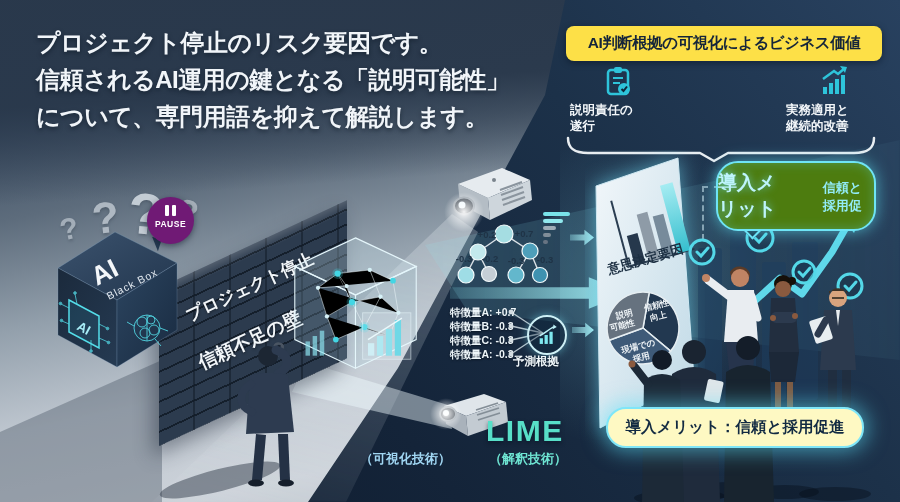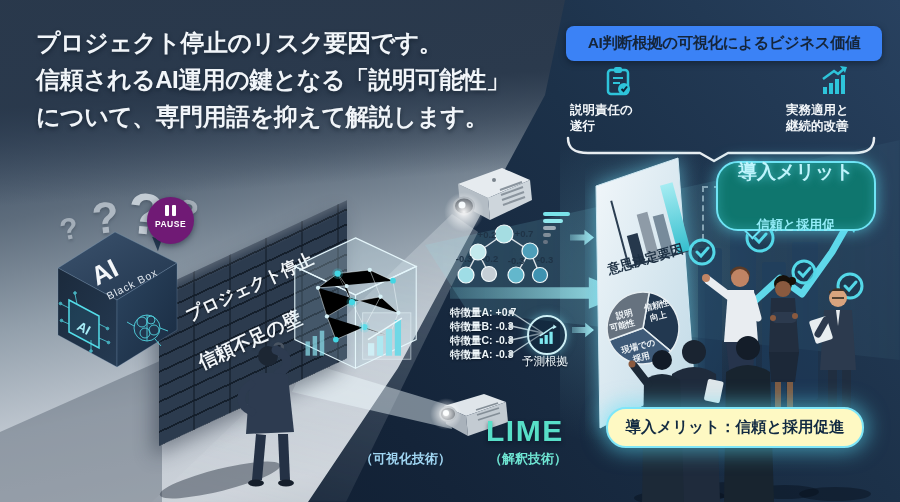--- a/index.html
+++ b/index.html
@@ -53,39 +53,39 @@
   .mb{position:absolute;height:4px;border-radius:2px;}
   .arr{position:absolute;background:linear-gradient(90deg,rgba(150,230,240,.35),#a5ecf3);
     clip-path:polygon(0 32%,60% 32%,60% 4%,100% 50%,60% 96%,60% 68%,0 68%);}
   .arr-big{position:absolute;background:linear-gradient(90deg,rgba(130,225,235,.18),rgba(160,237,244,.95));
     clip-path:polygon(0 34%,78% 34%,78% 6%,100% 50%,78% 94%,78% 66%,0 66%);}
   .feat{position:absolute;left:450px;font-size:10.5px;font-weight:700;color:#edf5f9;
     white-space:nowrap;text-shadow:0 1px 2px rgba(0,10,20,.6);}
   .pred-circle{position:absolute;left:527px;top:315px;width:36px;height:36px;border-radius:50%;
     border:2px solid #cdf0f6;background:rgba(12,40,60,.35);box-shadow:0 0 10px rgba(120,225,245,.5);
     display:flex;align-items:center;justify-content:center;}
-  .pred-label{position:absolute;left:513px;top:354px;width:64px;text-align:center;
-    font-size:11.5px;font-weight:400;color:#f0f7fa;text-shadow:0 1px 2px rgba(0,10,20,.6);}
+  .pred-label{position:absolute;left:513px;top:354px;width:64px;text-align:left;
+    font-size:11.5px;font-weight:700;color:#f0f7fa;text-shadow:0 1px 2px rgba(0,10,20,.6);}
   .method-name{position:absolute;font-size:30px;font-weight:800;letter-spacing:1.5px;
     text-shadow:0 2px 4px rgba(0,10,25,.5);}
   .method-desc{position:absolute;font-size:13px;font-weight:700;}
   
-  .bv-box{position:absolute;left:566px;top:26px;width:316px;height:35px;background:#3b82f6;
+  .bv-box{position:absolute;left:566px;top:26px;width:316px;height:35px;background:#fde047;
     border-radius:8px;display:flex;align-items:center;justify-content:center;
     font-size:15.5px;font-weight:800;color:#15253a;letter-spacing:-.5px;
     box-shadow:0 2px 6px rgba(5,15,30,.5);}
   .bv-col{position:absolute;top:62px;text-align:left;color:#f2f6f9;
     font-size:12.5px;font-weight:800;line-height:16px;}
   .bv-col .ic{height:36px;display:flex;align-items:flex-end;justify-content:center;margin-bottom:4px;}
   .dashes{position:absolute;left:702px;top:186px;width:16px;height:52px;
     border-left:2px dashed rgba(210,235,245,.55);border-top:2px dashed rgba(210,235,245,.55);}
   .bubble{position:absolute;left:716px;top:161px;width:156px;height:66px;border-radius:22px;
-    background:#0f766e;border:2.5px solid #6fe4f5;
+    background:#4d7c0f;border:2.5px solid #6fe4f5;
     box-shadow:0 0 16px rgba(95,225,245,.65),inset 0 0 12px rgba(95,225,245,.3);
-    display:flex;flex-direction:column;align-items:center;justify-content:center;gap:29px;}
+    display:flex;flex-direction:row;align-items:center;justify-content:center;gap:29px;}
   .bubble-tail{position:absolute;left:744px;top:219px;width:15px;height:15px;background:#0f2338;
     border-right:2.5px solid #6fe4f5;border-bottom:2.5px solid #6fe4f5;transform:rotate(45deg);}
   .bubble .l1{font-size:19px;font-weight:800;color:#bef4fc;text-shadow:0 0 8px rgba(110,230,250,.8);}
   .bubble .l2{font-size:13px;font-weight:700;color:#93ecf8;margin-top:2px;}
   .pill{position:absolute;left:606px;top:407px;width:254px;height:37px;border-radius:20px;
     background:#fef9c3;border:2px solid #7fe6f8;box-shadow:0 0 20px 4px rgba(95,225,250,.55);
     display:flex;align-items:center;justify-content:center;
     font-size:15.5px;font-weight:800;color:#122a42;}
   svg text{font-family:"Liberation Sans","DejaVu Sans",sans-serif;}
 </style>

